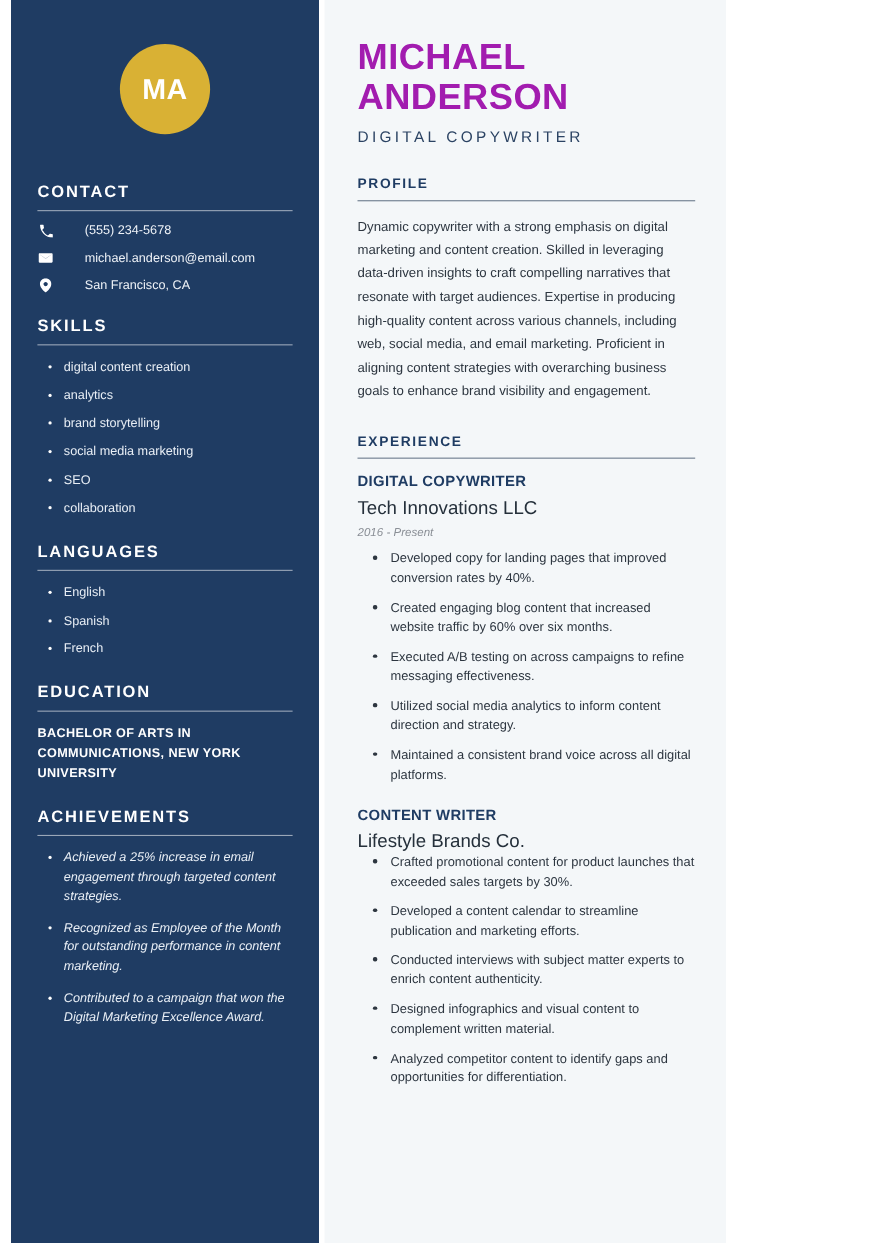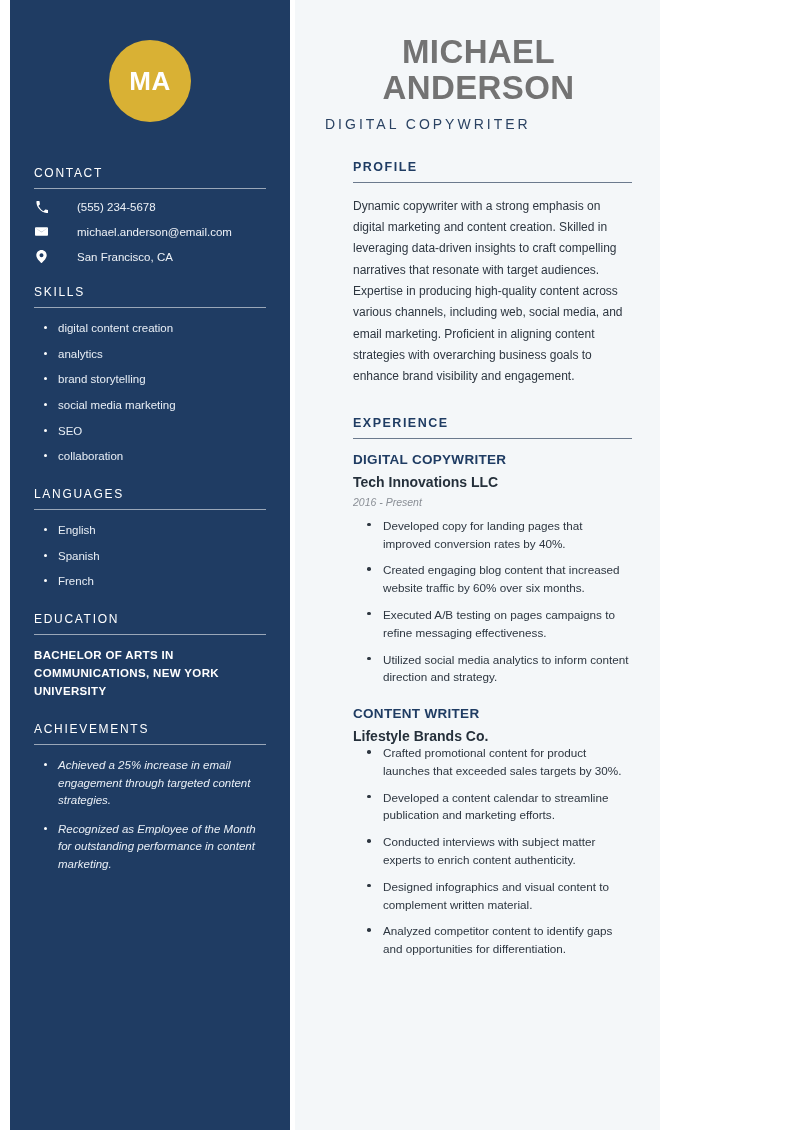--- a/index.html
+++ b/index.html
@@ -49,22 +49,22 @@
     align-items: center;
     justify-content: center;
     font-size: 26px;
     font-weight: bold;
     letter-spacing: 0.5px;
   }
 
   .side-section { margin-bottom: 22px; }
 
   .side-heading {
-    font-size: 12px;
-    font-weight: normal;
+    font-size: 15px;
+    font-weight: bold;
     letter-spacing: 1.7px;
     color: #ffffff;
     padding-bottom: 8px;
   }
 
   .side-rule {
     height: 1px;
     background: rgba(255,255,255,0.55);
     margin-bottom: 12px;
   }
@@ -129,34 +129,33 @@
   .main {
     flex: 1;
     background: #f4f7f9;
     border-left: 5px solid #ffffff;
     padding: 34px 28px 30px 30px;
   }
 
   .name {
     font-size: 33px;
     font-weight: bold;
-    color: #737373;
+    color: #a21caf;
     letter-spacing: 0.4px;
     line-height: 1.1;
-    text-align: center;
   }
 
   .job-title {
     font-size: 14px;
     color: #2b4363;
     letter-spacing: 3px;
     margin-top: 9px;
   }
 
-  .main-section { margin-top: 28px; margin-left: 28px; }
+  .main-section { margin-top: 28px; }
 
   .main-heading {
     font-size: 12.5px;
     font-weight: bold;
     letter-spacing: 1.5px;
     color: #1f3c63;
     padding-bottom: 8px;
   }
 
   .main-rule {
@@ -174,22 +173,22 @@
   .exp-entry { margin-bottom: 20px; }
 
   .exp-role {
     font-size: 13.5px;
     font-weight: bold;
     color: #1f3c63;
     letter-spacing: 0.3px;
   }
 
   .exp-company {
-    font-size: 14px;
-    font-weight: bold;
+    font-size: 17px;
+    font-weight: normal;
     color: #25303b;
     margin-top: 7px;
   }
 
   .exp-dates {
     font-size: 10.5px;
     font-style: italic;
     color: #8a8f96;
     margin-top: 6px;
     margin-bottom: 9px;
@@ -290,20 +289,21 @@
       <div class="side-rule"></div>
       <div class="edu-entry">BACHELOR OF ARTS IN COMMUNICATIONS, NEW YORK UNIVERSITY</div>
     </section>
 
     <section class="side-section">
       <div class="side-heading">ACHIEVEMENTS</div>
       <div class="side-rule"></div>
       <ul class="side-list ach-list">
         <li>Achieved a 25% increase in email engagement through targeted content strategies.</li>
         <li>Recognized as Employee of the Month for outstanding performance in content marketing.</li>
+        <li>Contributed to a campaign that won the Digital Marketing Excellence Award.</li>
       </ul>
     </section>
 
   </aside>
 
   <main class="main">
 
     <header>
       <h1 class="name">MICHAEL ANDERSON</h1>
       <div class="job-title">DIGITAL COPYWRITER</div>
@@ -319,22 +319,23 @@
       <div class="main-heading">EXPERIENCE</div>
       <div class="main-rule"></div>
 
       <div class="exp-entry">
         <div class="exp-role">DIGITAL COPYWRITER</div>
         <div class="exp-company">Tech Innovations LLC</div>
         <div class="exp-dates">2016 - Present</div>
         <ul class="exp-list">
           <li>Developed copy for landing pages that improved conversion rates by 40%.</li>
           <li>Created engaging blog content that increased website traffic by 60% over six months.</li>
-          <li>Executed A/B testing on pages campaigns to refine messaging effectiveness.</li>
+          <li>Executed A/B testing on across campaigns to refine messaging effectiveness.</li>
           <li>Utilized social media analytics to inform content direction and strategy.</li>
+          <li>Maintained a consistent brand voice across all digital platforms.</li>
         </ul>
       </div>
 
       <div class="exp-entry">
         <div class="exp-role">CONTENT WRITER</div>
         <div class="exp-company">Lifestyle Brands Co.</div>
         <ul class="exp-list">
           <li>Crafted promotional content for product launches that exceeded sales targets by 30%.</li>
           <li>Developed a content calendar to streamline publication and marketing efforts.</li>
           <li>Conducted interviews with subject matter experts to enrich content authenticity.</li>

